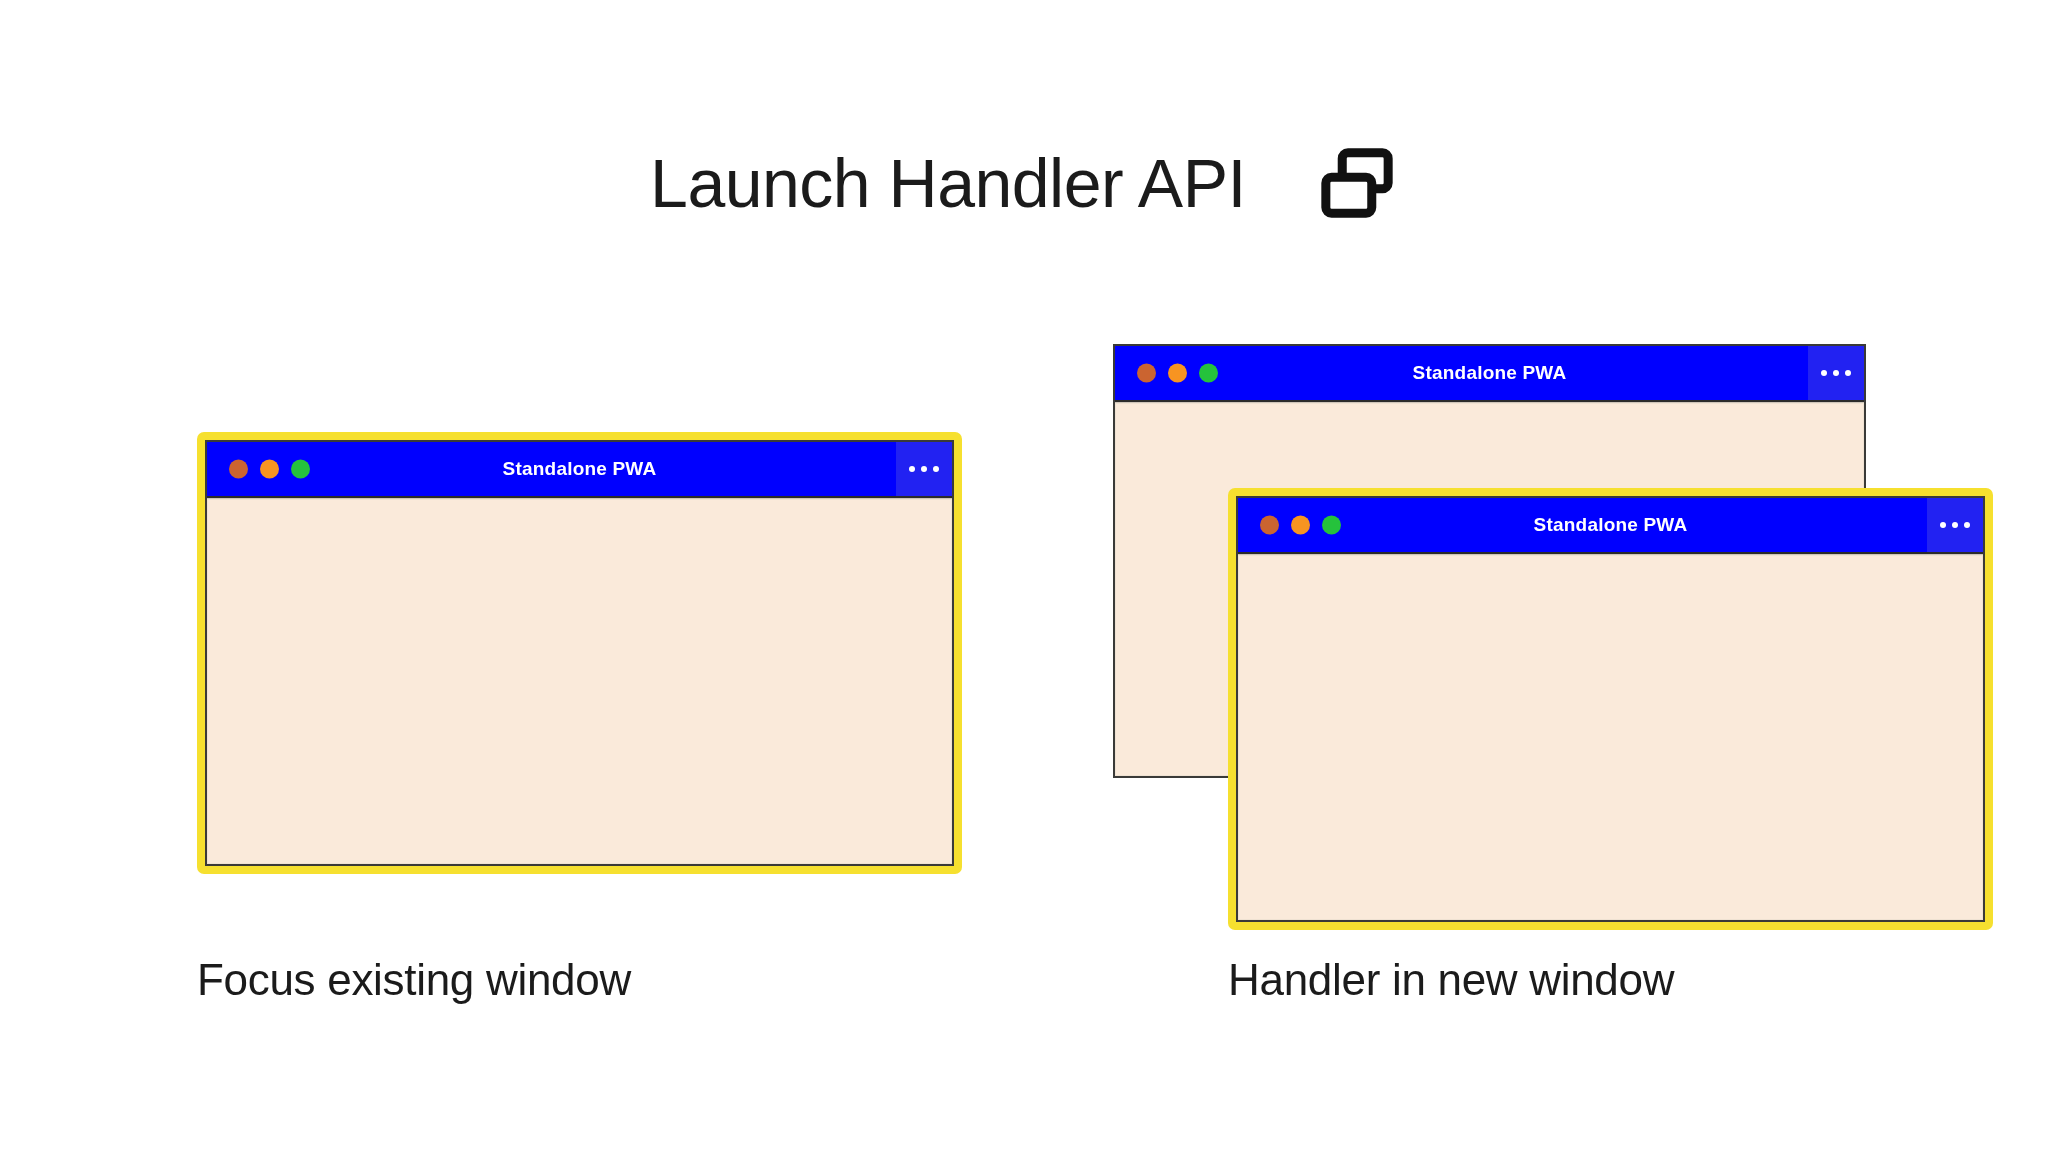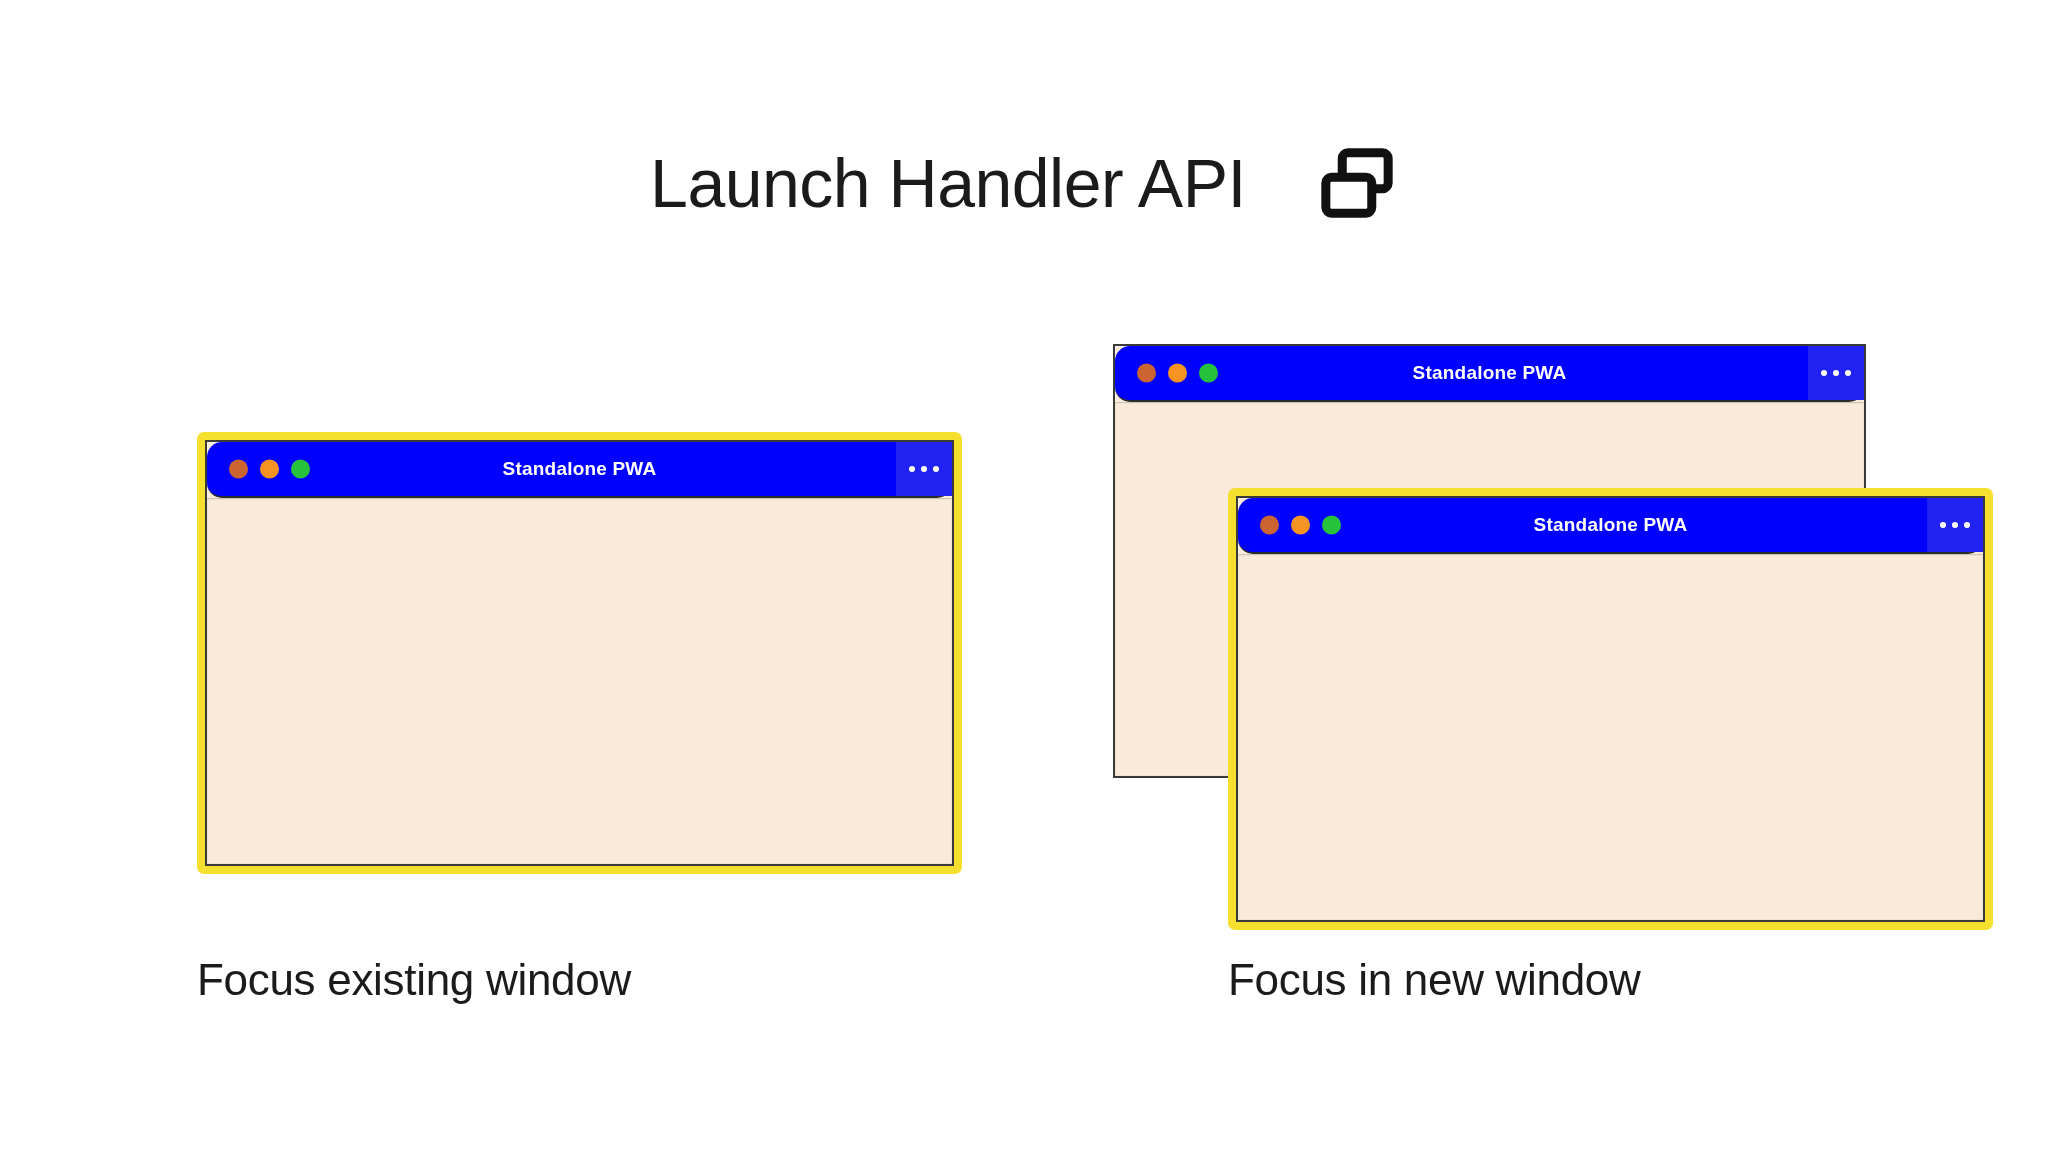--- a/index.html
+++ b/index.html
@@ -71,21 +71,20 @@
   }
 
   .titlebar {
     position: relative;
     flex: 0 0 auto;
     height: 54px;
     background: #0000ff;
     display: flex;
     align-items: center;
     border-bottom: 2px solid #2b2b2b;
-    border-radius: 15px;
   }
   .traffic-lights {
     position: absolute;
     left: 22px;
     top: 50%;
     transform: translateY(-50%);
     display: flex;
     gap: 12px;
     align-items: center;
   }
@@ -245,13 +244,13 @@
       <div class="menu-button">
         <span class="mdot"></span>
         <span class="mdot"></span>
         <span class="mdot"></span>
       </div>
     </div>
     <div class="window-body"></div>
   </div>
 </div>
 
-<div class="caption" id="caption-right">Focus in new window</div>
+<div class="caption" id="caption-right">Handler in new window</div>
 
 </body></html>

